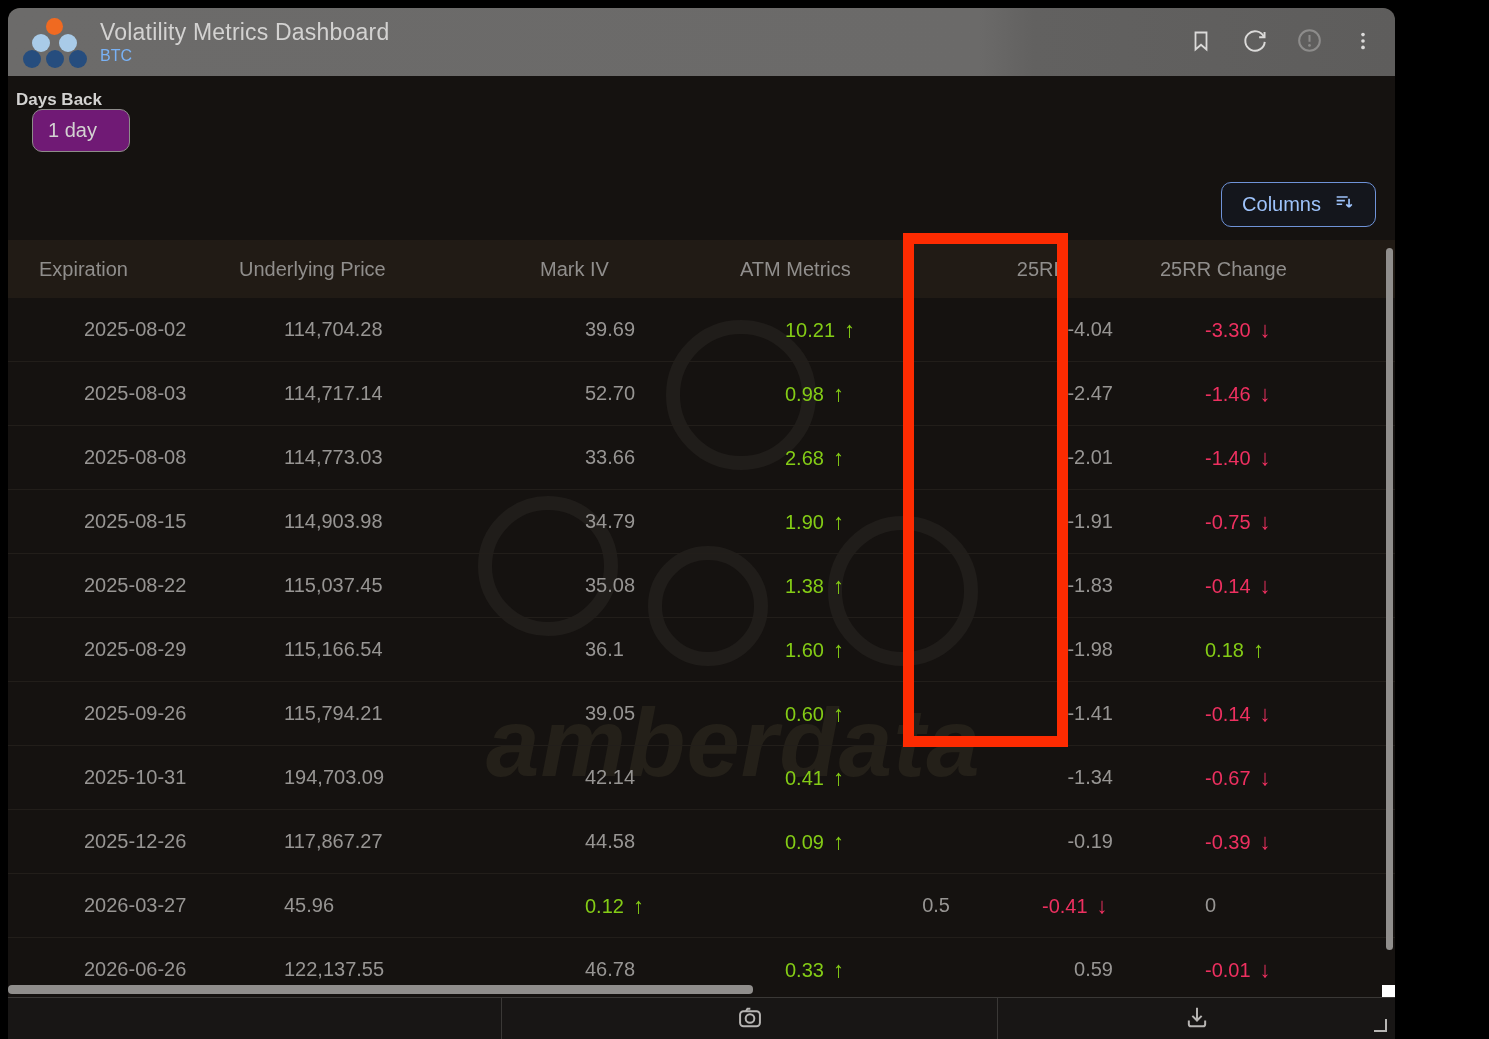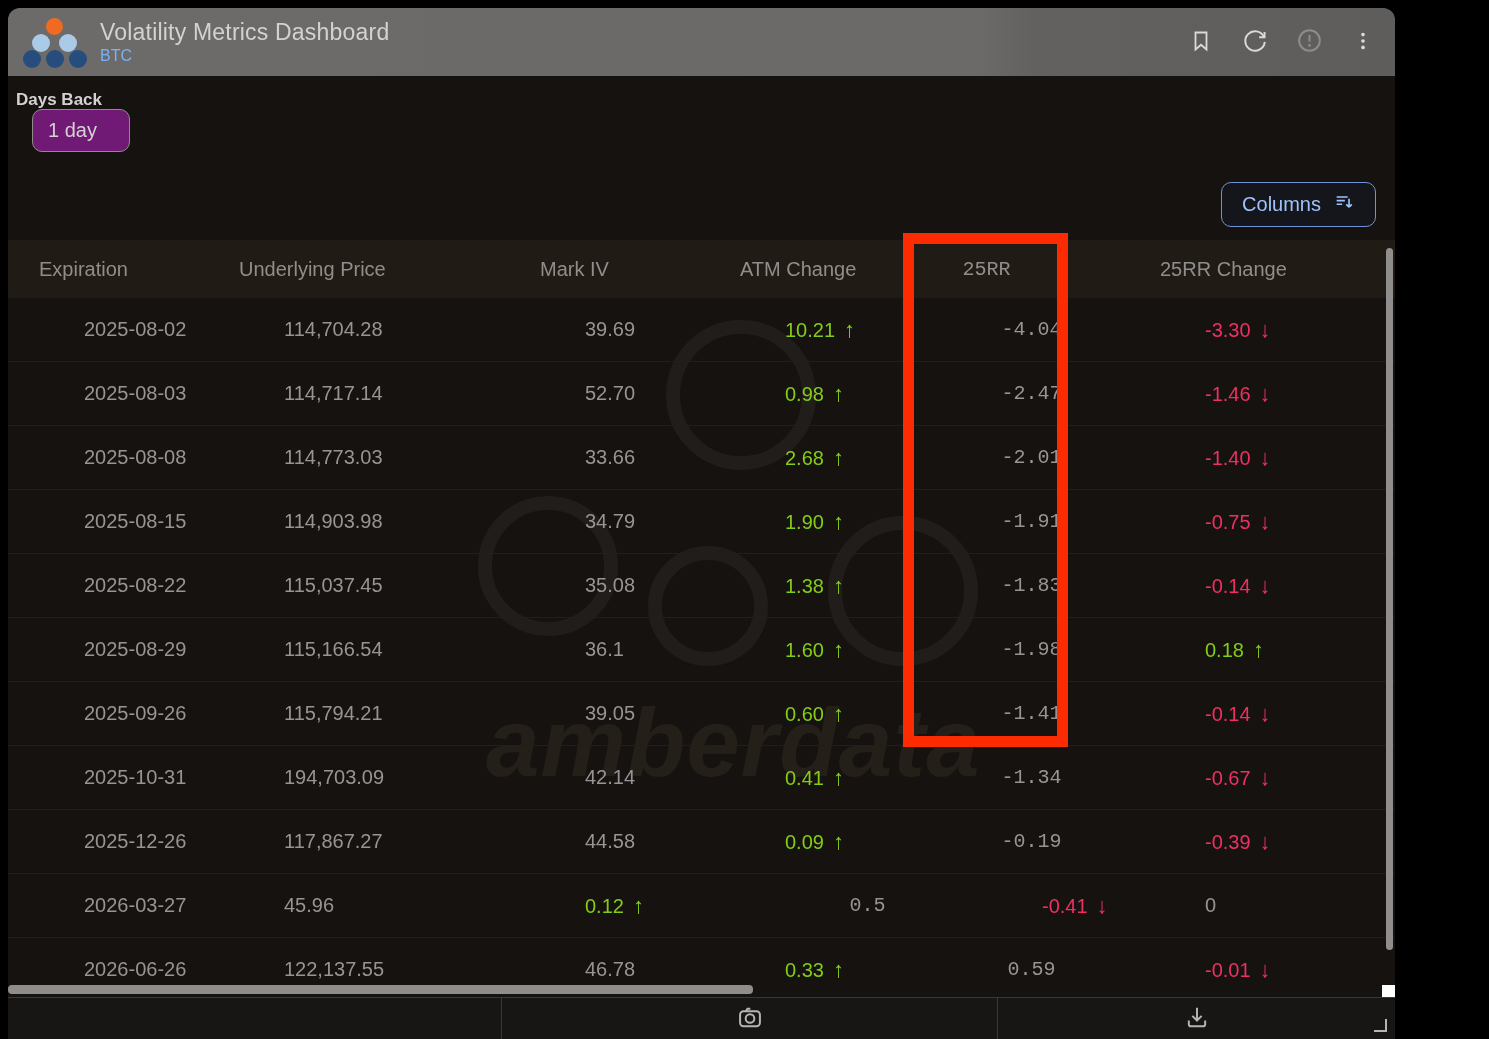--- a/index.html
+++ b/index.html
@@ -50,21 +50,21 @@
   .wm-ring { border-radius:50%; border:14px solid #201d1a; }
   .wm-text { left:478px; top:612px; font-size:96px; font-weight:bold; color:#242019; letter-spacing:1px; }
 
   
   .tbl { position:absolute; left:0; top:164px; width:1481px; height:745px; overflow:hidden; z-index:1; }
   .trow, .thead { display:grid; grid-template-columns:231px 301px 200px 165px 163px 295px 1fr;
                   align-items:center; font-size:20px; }
   .thead { height:58px; background:#211b15; color:#908e8c; }
   .trow { height:64px; color:#979593; border-bottom:1px solid #221e1a;padding-left:45px; }
   .c0 { padding-left:31px; }
-  .c4 { text-align:center;font-family:Liberation Mono, monospace; }
+  .c4 { text-align:right; }
   .c5 { padding-left:92px; }
   .c6 { padding-left:92px; overflow:hidden; white-space:nowrap; }
   .val.up, .arr.up { color:#84cc16; }
   .val.down, .arr.down { color:#ee3060; }
   .arr { margin-left:9px; font-size:22px; }
 
   
   .annotation { position:absolute; left:895px; top:157px; width:165px; height:514px;
                 border:11px solid #fd2b01; z-index:5; pointer-events:none; }
 
@@ -159,21 +159,21 @@
     <div class="wm wm-ring" style="left:470px; top:420px; width:140px; height:140px;"></div>
     <div class="wm wm-ring" style="left:640px; top:470px; width:120px; height:120px;"></div>
     <div class="wm wm-ring" style="left:820px; top:440px; width:150px; height:150px;"></div>
     <div class="wm wm-text">amberdata</div>
 
     <div class="tbl">
       <div class="thead" id="thead">
           <div class="c0">Expiration</div>
           <div class="c1">Underlying Price</div>
           <div class="c2">Mark IV</div>
-          <div class="c3">ATM Change</div>
+          <div class="c3">ATM Metrics</div>
           <div class="c4">25RR</div>
           <div class="c5">25RR Change</div>
           <div class="c6">1</div>
         </div>
       <div id="tbody">
           <div class="trow">
             <div class="c0">2025-08-02</div>
             <div class="c1">114,704.28</div>
             <div class="c2">39.69</div>
             <div class="c3"><span class="val up">10.21</span><span class="arr up">↑</span></div>

